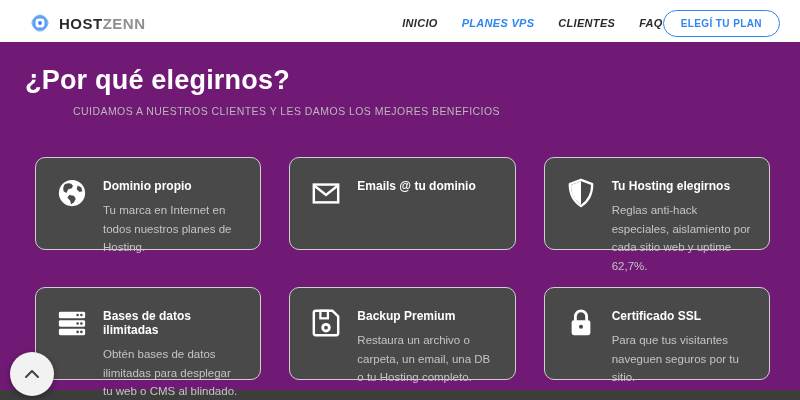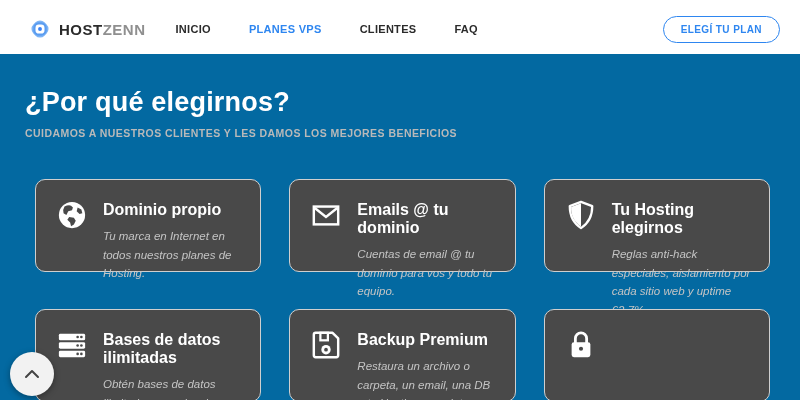--- a/index.html
+++ b/index.html
@@ -6,39 +6,40 @@
   html, body { width: 800px; height: 400px; overflow: hidden; }
   body {
     font-family: "Liberation Sans", sans-serif;
     display: flex;
     flex-direction: column;
     background: #494949;
   }
 
   
   .header {
-    height: 54px;
+    height: 42px;
     background: #ffffff;
     display: flex;
     align-items: center;
     padding: 4px 20px 0 28px;
     flex: none;
   }
   .brand { display: flex; align-items: center; gap: 7px; cursor: pointer; }
   .brand-mark { width: 24px; height: 24px; display: block; }
   .brand-text { font-size: 15px; font-weight: bold; letter-spacing: 0.5px; color: #2b2b2b; }
   .brand-text .sub { color: #8f8f8f; }
 
   .nav {
     flex: 1;
     display: flex;
-    justify-content: flex-start;
+    justify-content: flex-end;
     align-items: center;
-    gap: 38px;
+    gap: 24px;
     margin-left: 30px;
+    font-style: italic;
   }
   .nav-item {
     font-size: 11px;
     font-weight: bold;
     letter-spacing: 0.3px;
     color: #2b2b2b;
     cursor: pointer;
     white-space: nowrap;
   }
   .nav-item.active { color: #2e86f0; }
@@ -53,36 +54,37 @@
     letter-spacing: 0.4px;
     padding: 7px 17px;
     border-radius: 14px;
     cursor: pointer;
     white-space: nowrap;
   }
 
   
   .main {
     flex: 1;
-    background: #0369a1;
-    padding: 33px 25px 0 25px;
+    background: #701a75;
+    padding: 23px 25px 0 25px;
     position: relative;
   }
   .section-title {
     color: #ffffff;
     font-size: 27px;
     font-weight: bold;
     letter-spacing: 0.2px;
     margin-bottom: 9px;
   }
   .section-subtitle {
     color: #b9b9b9;
     font-size: 10.5px;
-    font-weight: bold;
+    font-weight: normal;
     letter-spacing: 0.45px;
+    margin-left: 48px;
   }
 
   .cards-grid {
     margin: 40px 5px 0 10px;
     display: grid;
     grid-template-columns: repeat(3, 1fr);
     column-gap: 28px;
     row-gap: 37px;
   }
   .card {
@@ -91,29 +93,28 @@
     height: 93px;
     padding: 19px 18px 0 21px;
     display: flex;
     gap: 16px;
     background: #494949;
   }
   .card-icon { width: 30px; flex: none; padding-top: 1px; }
   .card-icon svg { width: 30px; height: 30px; display: block; }
   .card-title {
     color: #ffffff;
-    font-size: 16px;
+    font-size: 12px;
     font-weight: bold;
     margin: 2px 0 8px 0;
   }
   .card-desc {
     color: #c4c4c4;
     font-size: 11.5px;
     line-height: 1.62;
-    font-style: italic;
   }
 
   
   .footer-strip { height: 10px; background: #3d3d3d; flex: none; }
 
   
   .scroll-top {
     position: absolute;
     left: 10px;
     top: 352px;
@@ -180,21 +181,20 @@
 
     <div class="card">
       <span class="card-icon">
         <svg viewBox="0 0 32 32">
           <rect x="3" y="7" width="26" height="19" fill="none" stroke="#ffffff" stroke-width="2.6"></rect>
           <path d="M4 8.5 L16 18 L28 8.5" fill="none" stroke="#ffffff" stroke-width="2.6"></path>
         </svg>
       </span>
       <div>
         <div class="card-title">Emails @ tu dominio</div>
-        <div class="card-desc">Cuentas de email @ tu dominio para vos y todo tu equipo.</div>
       </div>
     </div>
 
     <div class="card">
       <span class="card-icon">
         <svg viewBox="0 0 32 32">
           <path d="M16 2 L28 6.5 C28 16 25.5 24 16 30 C6.5 24 4 16 4 6.5 Z" fill="none" stroke="#ffffff" stroke-width="2.4" stroke-linejoin="round"></path>
           <path d="M16 3.5 L16 28.2 C7.6 22.6 5.4 15.3 5.4 7.4 Z" fill="#ffffff"></path>
         </svg>
       </span>
@@ -244,20 +244,24 @@
     </div>
 
     <div class="card">
       <span class="card-icon">
         <svg viewBox="0 0 32 32">
           <path d="M10 14 V9 a6 6 0 0 1 12 0 v5" fill="none" stroke="#ffffff" stroke-width="3"></path>
           <rect x="6" y="13" width="20" height="16" rx="2.5" fill="#ffffff"></rect>
           <circle cx="16" cy="20" r="2.2" fill="#494949"></circle>
         </svg>
       </span>
+      <div>
+        <div class="card-title">Certificado SSL</div>
+        <div class="card-desc">Para que tus visitantes naveguen seguros por tu sitio.</div>
+      </div>
     </div>
 
   </div>
 </div>
 
 <div class="footer-strip"></div>
 
 <button class="scroll-top">
   <span>
     <svg width="16" height="10" viewBox="0 0 16 10">

